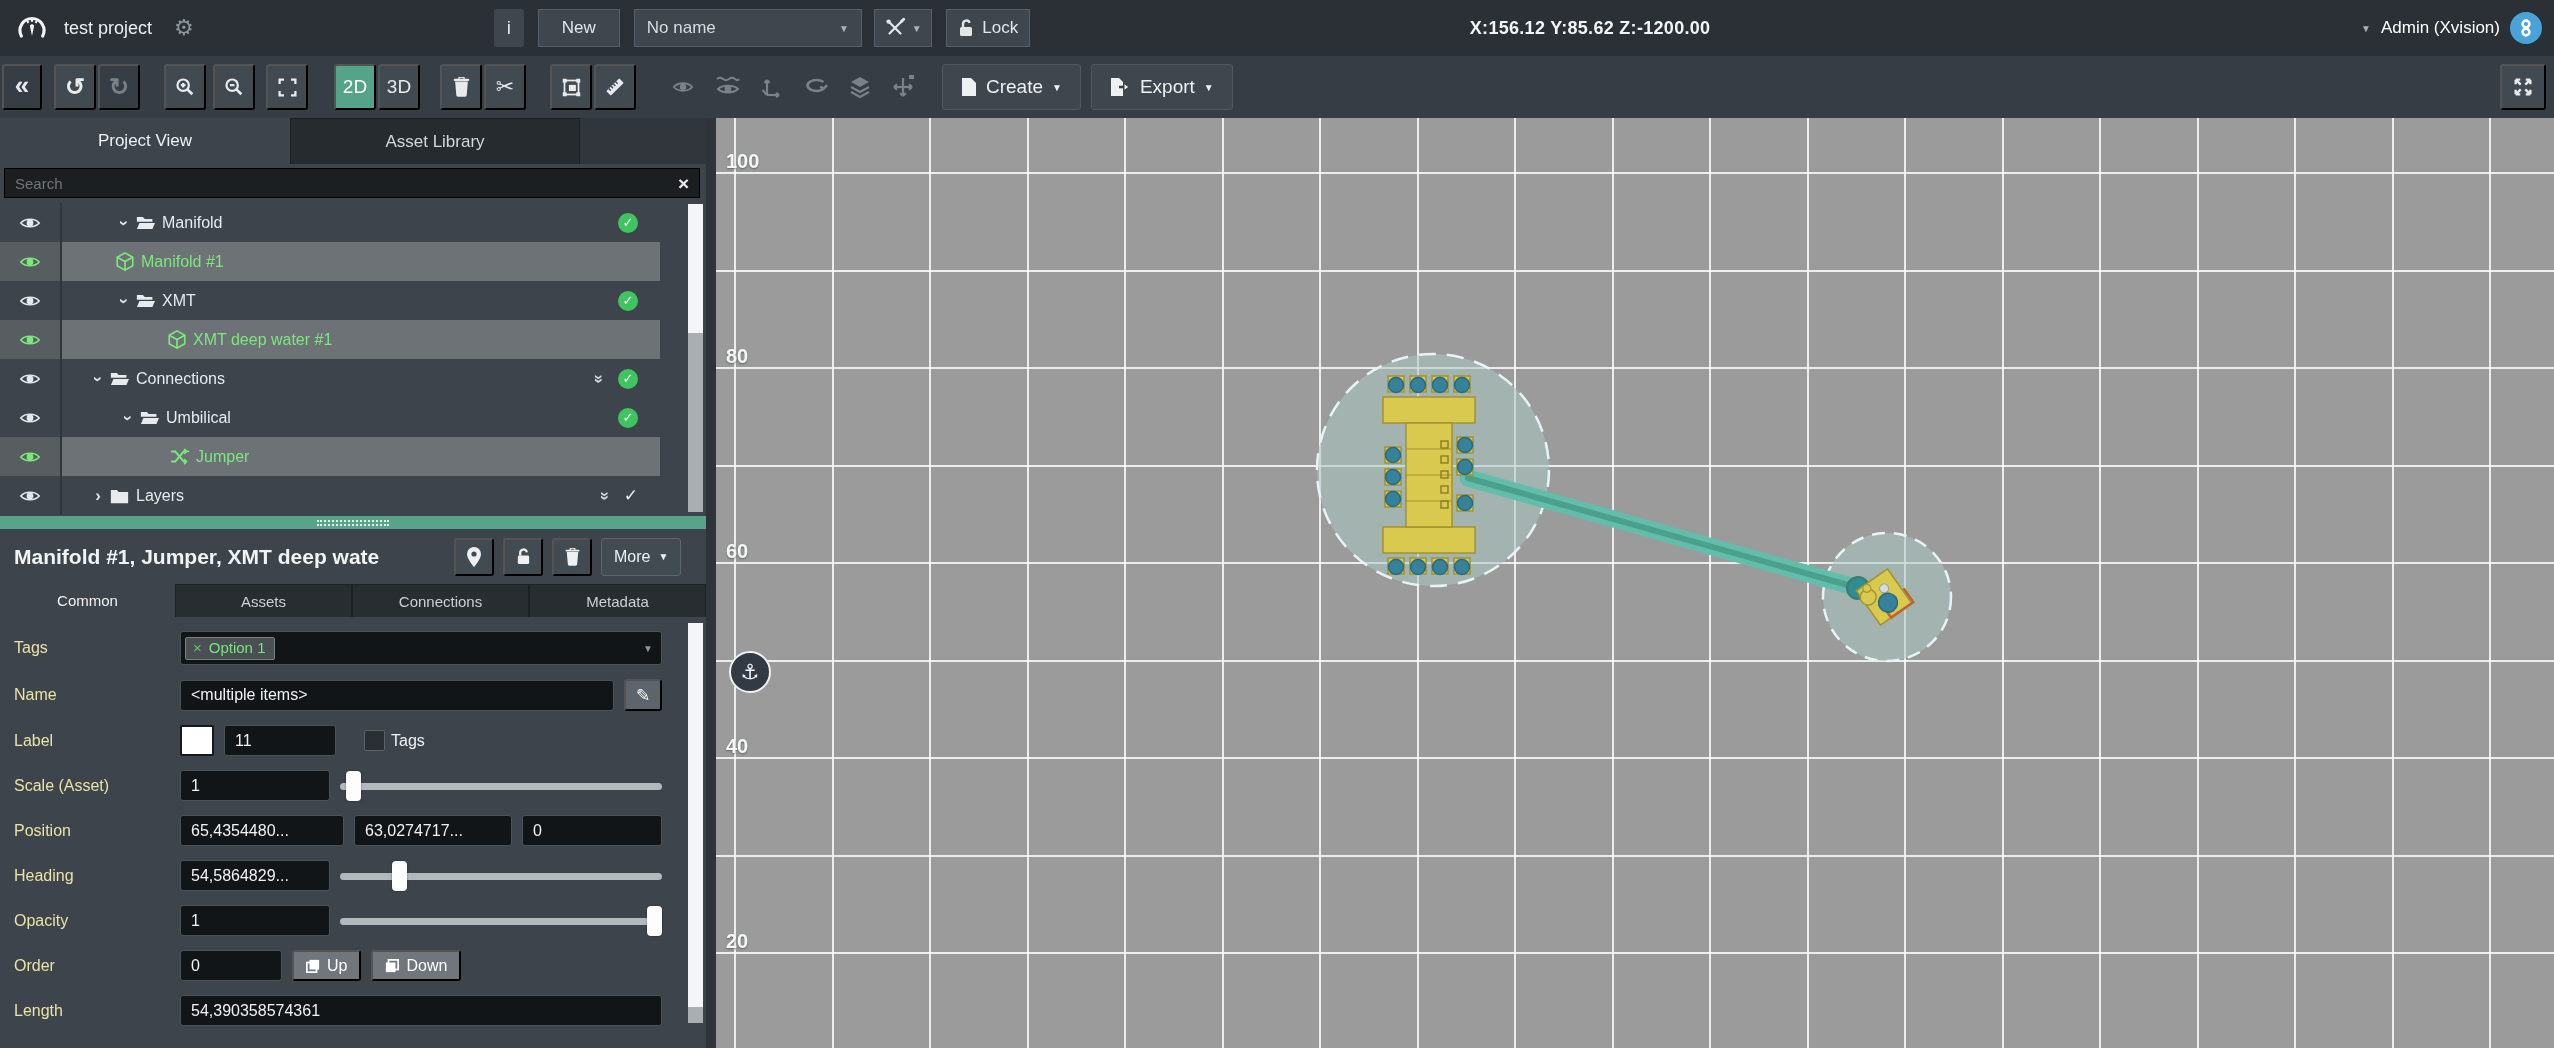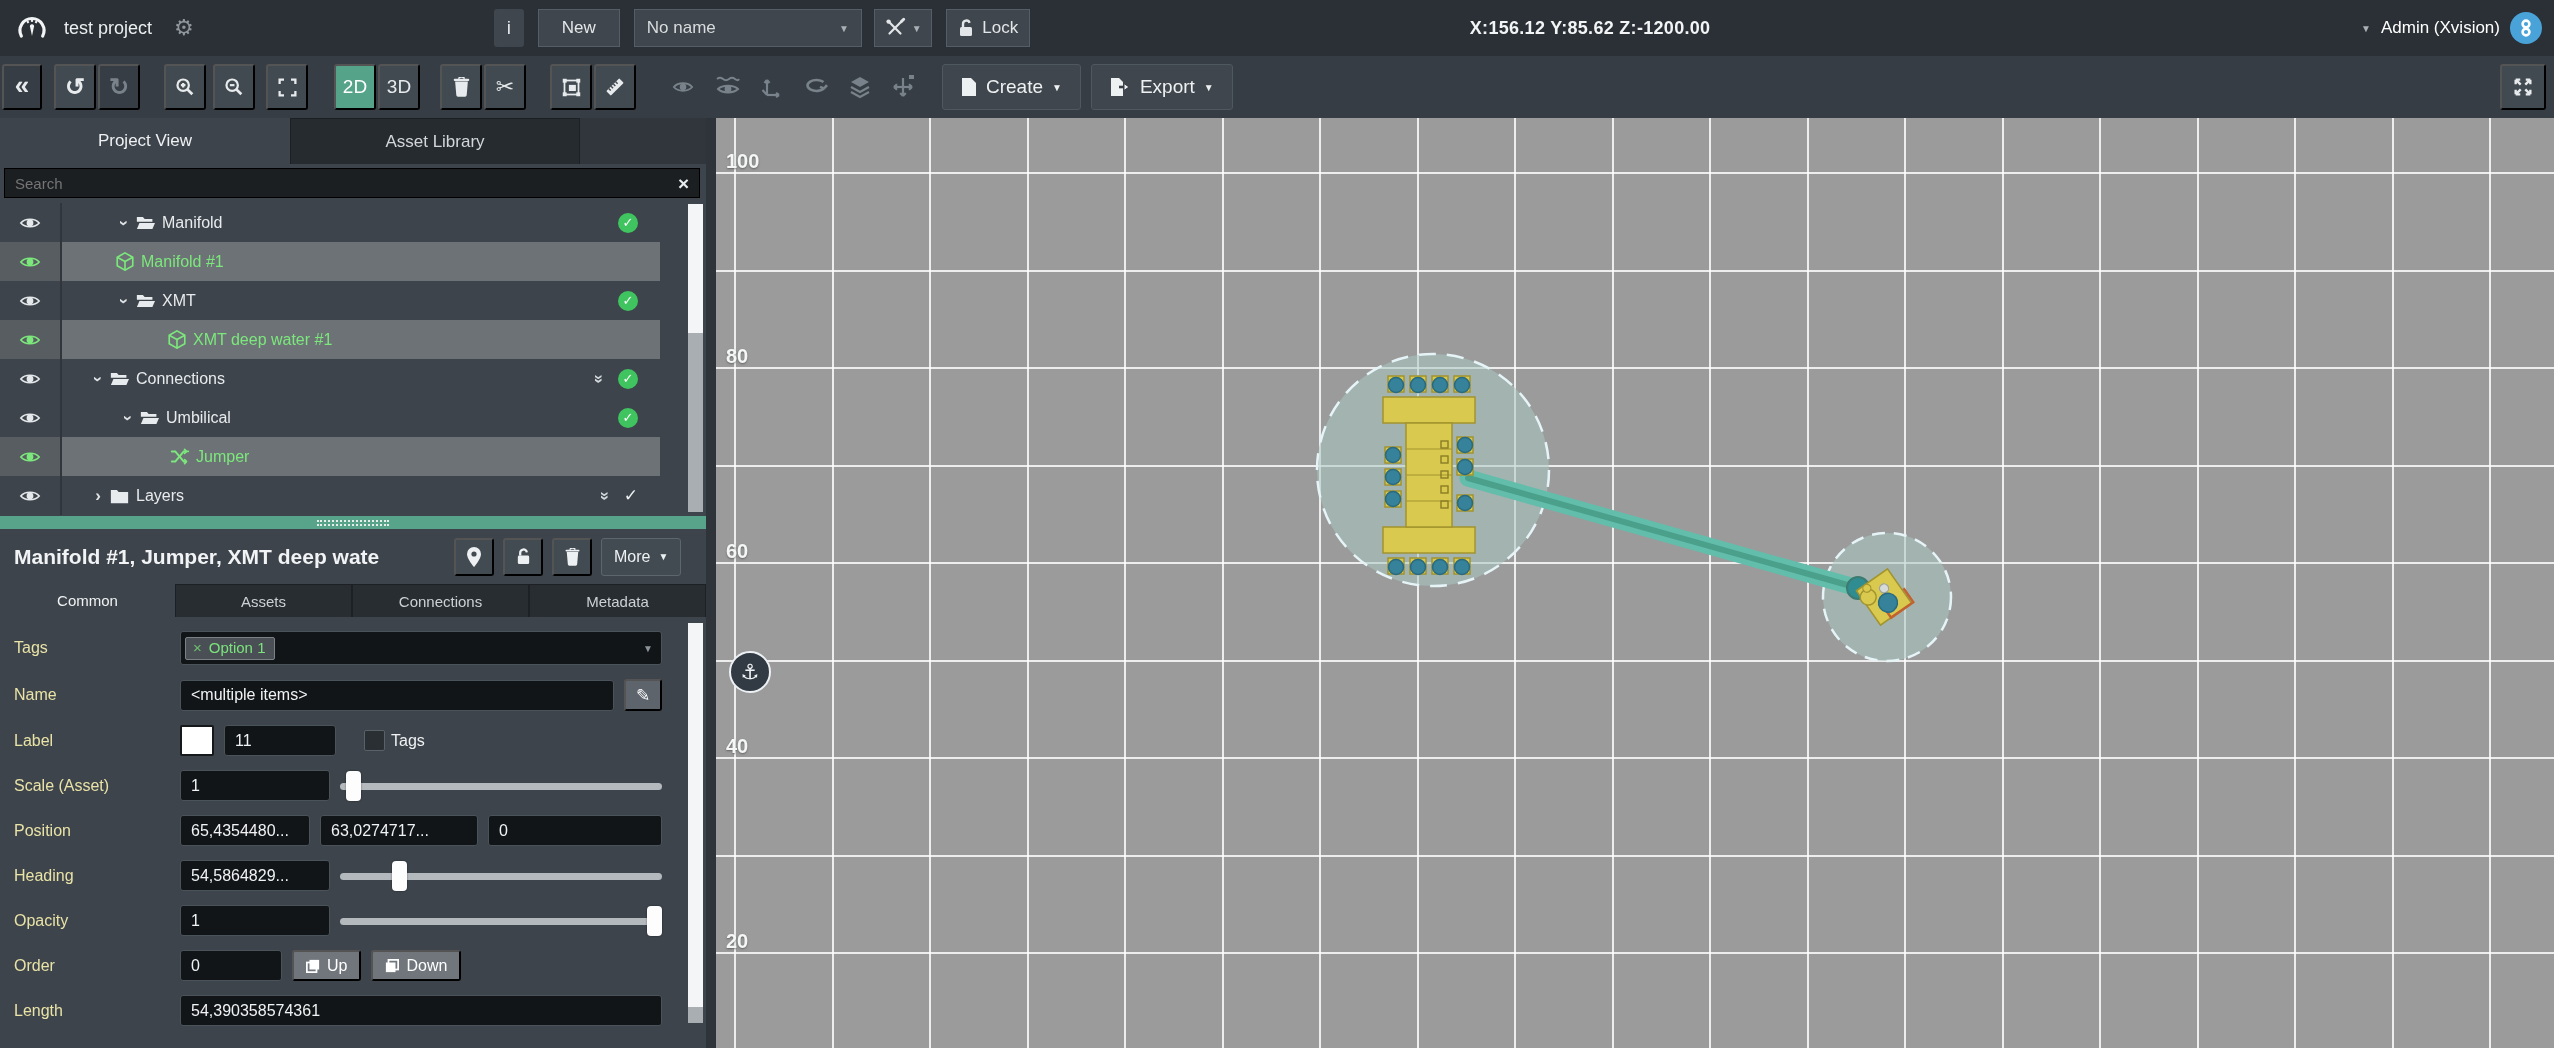--- a/index.html
+++ b/index.html
@@ -606,21 +606,21 @@
           <div class="slider">
               <div class="track"></div>
               <div class="thumb" style="left:2%;"></div>
             </div>
         </div>
       </div>
 
       <div class="frow">
         <span class="flabel">Position</span>
         <div class="fctl">
-          <div class="inp" style="width:130px;">65,4354480...</div>
+          <div class="inp" style="width:164px;">65,4354480...</div>
           <div class="inp" style="width:158px;">63,0274717...</div>
           <div class="inp" style="flex:1;">0</div>
         </div>
       </div>
 
       <div class="frow">
         <span class="flabel">Heading</span>
         <div class="fctl">
           <div class="inp" style="width:150px;">54,5864829...</div>
           <div class="slider">

